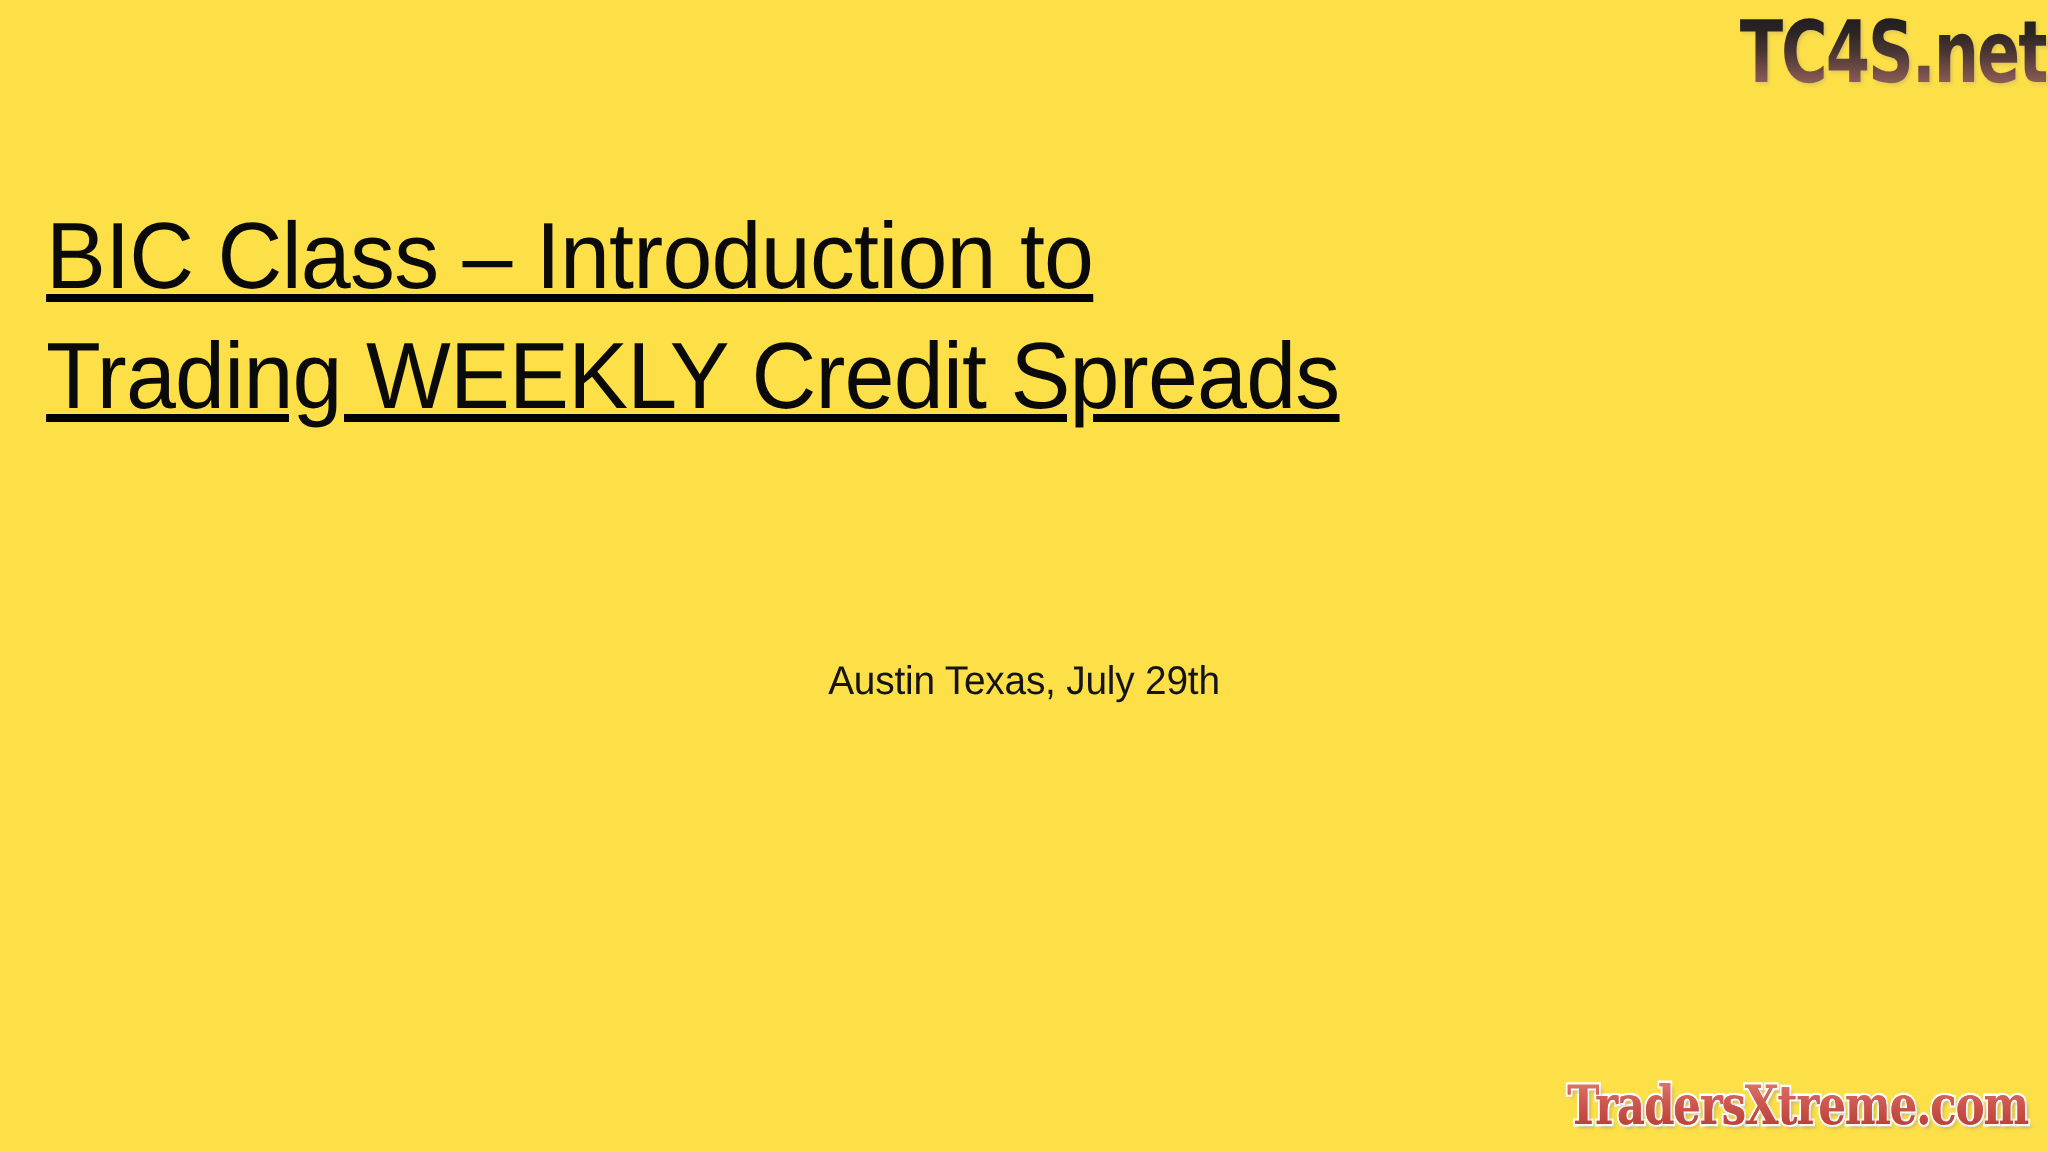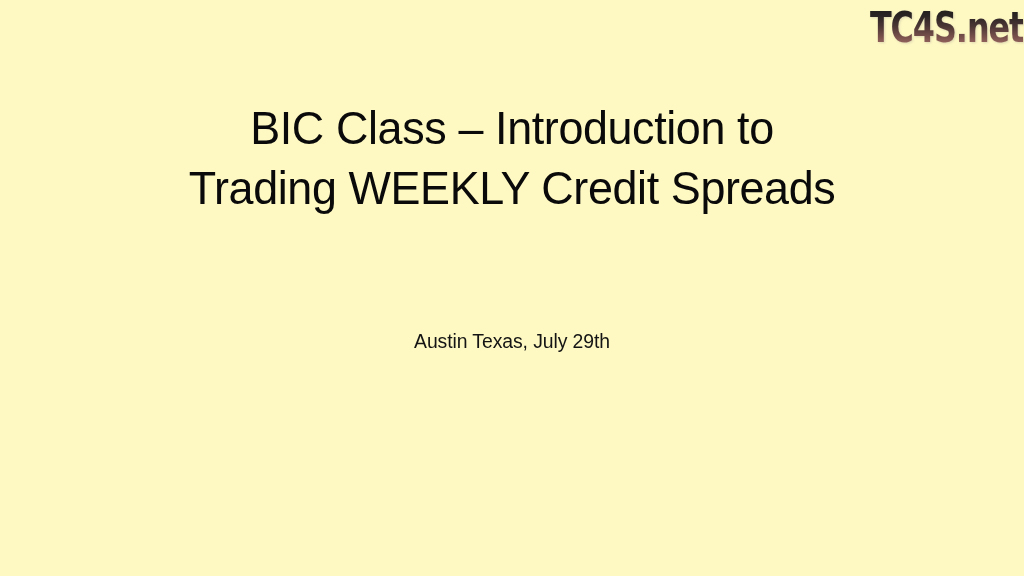--- a/index.html
+++ b/index.html
@@ -4,32 +4,33 @@
 <style>
   html, body {
     margin: 0;
     padding: 0;
     background: #ffffff;
   }
   #slide {
     position: relative;
     width: 1024px;
     height: 576px;
-    background: #fef9c3;
+    background: #fde047;
     overflow: hidden;
     font-family: "Liberation Sans", sans-serif;
   }
 
   
   .title-block {
     position: absolute;
     left: 0;
     top: 98px;
     width: 1024px;
-    text-align: center;
+    text-align: left;
+    text-decoration: underline;
   }
   .title-line {
     display: block;
     font-family: "Liberation Sans", sans-serif;
     font-weight: 300;
     font-size: 47px;
     line-height: 60px;
     letter-spacing: -0.4px;
     color: #0a0a0a;
     white-space: nowrap;
@@ -204,14 +205,18 @@
   <div class="wm-tc4s">TC4S.net</div>
 
   <div class="title-block">
     <span class="title-line">BIC Class – Introduction to</span>
     <span class="title-line">Trading WEEKLY Credit Spreads</span>
   </div>
 
 
   <div class="subtitle">Austin Texas, July 29th</div>
 
+  <div class="wm-tx">
+    <div class="wm-tx-text">TradersXtreme.com</div>
+    <div class="wm-tx-fill">TradersXtreme.com</div>
+  </div>
 
 </div>
 
 </body></html>

